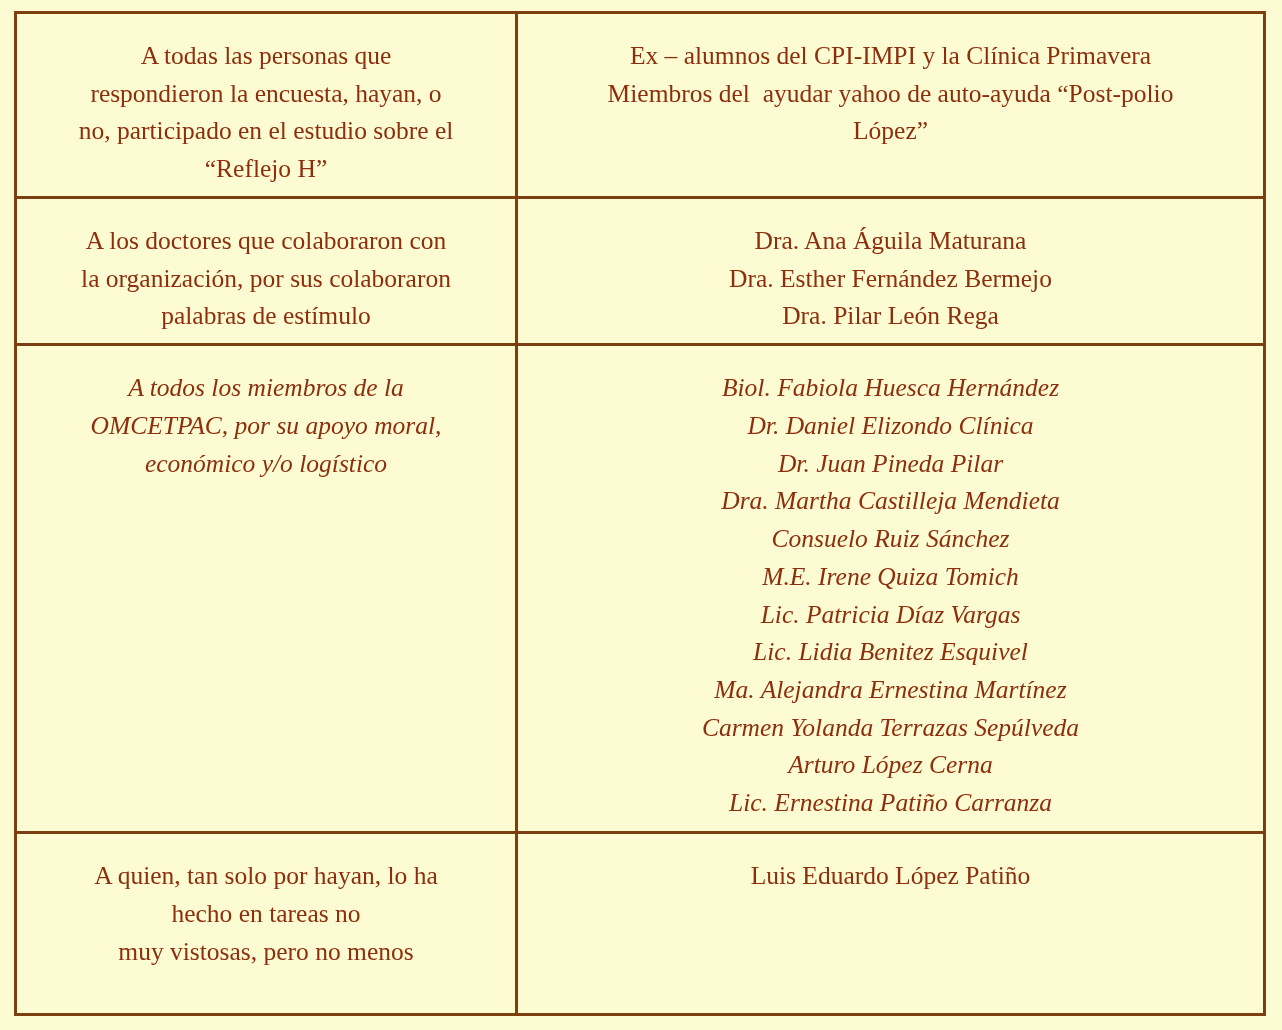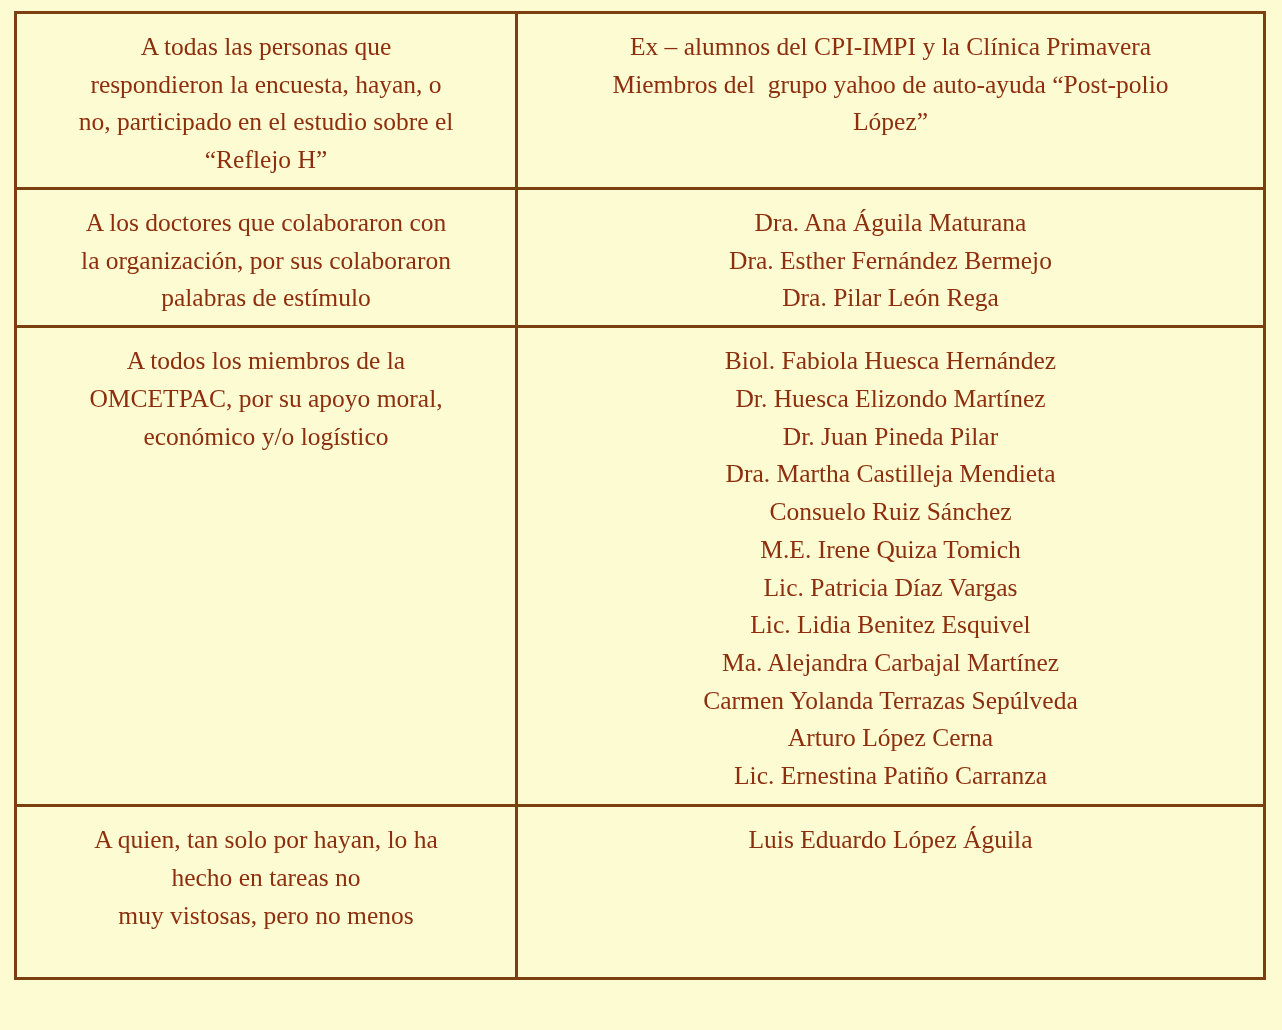--- a/index.html
+++ b/index.html
@@ -22,31 +22,31 @@
     background: #fcfbd2;
     table-layout: fixed;
   }
   #ack-table td {
     border: 3px solid #7b3f10;
     color: #8d2f0e;
     font-size: 25.5px;
     line-height: 1.48;
     text-align: center;
     vertical-align: top;
-    padding: 14px 8px 8px 8px;
+    padding: 23px 8px 8px 8px;
     background: #fcfbd2;
   }
   col.c-left  { width: 501px; }
   col.c-right { width: 748px; }
 
   
   tr.r1 td { height: 149px; }
   tr.r2 td { height: 109px; }
   tr.r3 td { height: 110px; }
-  tr.r4 td { height: 454px; }
+  tr.r4 td { height: 454px; font-style: italic; }
   tr.r5 td { height: 148px; }
 
   td.right-r1 { padding-top: 5px; }
   td.right-r5 {
     vertical-align: top;
     padding-top: 40px;
   }
   td.left-r5 { padding-top: 8px; }
 
   .line { display: block; white-space: pre; }
@@ -62,21 +62,21 @@
   <tbody>
     <tr class="r1">
       <td class="left-r1">
         <span class="line">A todas las personas que</span>
         <span class="line">respondieron la encuesta, hayan, o</span>
         <span class="line">no, participado en el estudio sobre el</span>
         <span class="line">“Reflejo H”</span>
       </td>
       <td class="right-r1">
         <span class="line">Ex – alumnos del CPI-IMPI y la Clínica Primavera</span>
-        <span class="line">Miembros del  grupo yahoo de auto-ayuda “Post-polio</span>
+        <span class="line">Miembros del  ayudar yahoo de auto-ayuda “Post-polio</span>
         <span class="line">López”</span>
       </td>
     </tr>
     <tr class="r3">
       <td class="left-r3">
         <span class="line">A los doctores que colaboraron con</span>
         <span class="line">la organización, por sus colaboraron</span>
         <span class="line">palabras de estímulo</span>
       </td>
       <td class="right-r3">
@@ -86,38 +86,38 @@
       </td>
     </tr>
     <tr class="r4">
       <td class="left-r4">
         <span class="line">A todos los miembros de la</span>
         <span class="line">OMCETPAC, por su apoyo moral,</span>
         <span class="line">económico y/o logístico</span>
       </td>
       <td class="right-r4">
         <span class="line">Biol. Fabiola Huesca Hernández</span>
-        <span class="line">Dr. Huesca Elizondo Martínez</span>
+        <span class="line">Dr. Daniel Elizondo Clínica</span>
         <span class="line">Dr. Juan Pineda Pilar</span>
         <span class="line">Dra. Martha Castilleja Mendieta</span>
         <span class="line">Consuelo Ruiz Sánchez</span>
         <span class="line">M.E. Irene Quiza Tomich</span>
         <span class="line">Lic. Patricia Díaz Vargas</span>
         <span class="line">Lic. Lidia Benitez Esquivel</span>
-        <span class="line">Ma. Alejandra Carbajal Martínez</span>
+        <span class="line">Ma. Alejandra Ernestina Martínez</span>
         <span class="line">Carmen Yolanda Terrazas Sepúlveda</span>
         <span class="line">Arturo López Cerna</span>
         <span class="line">Lic. Ernestina Patiño Carranza</span>
       </td>
     </tr>
     <tr class="r5">
       <td class="left-r5">
         <span class="line">A quien, tan solo por hayan, lo ha</span>
         <span class="line">hecho en tareas no</span>
         <span class="line">muy vistosas, pero no menos</span>
 
       </td>
       <td class="right-r5">
-        <span class="line">Luis Eduardo López Águila</span>
+        <span class="line">Luis Eduardo López Patiño</span>
       </td>
     </tr>
   </tbody>
 </table>
 
 </body></html>

